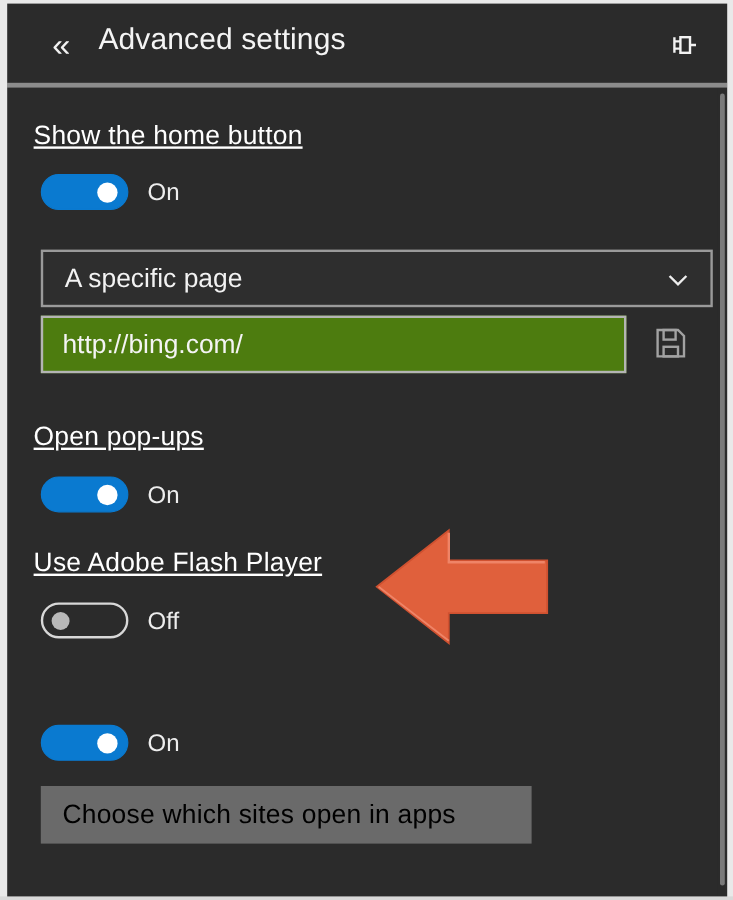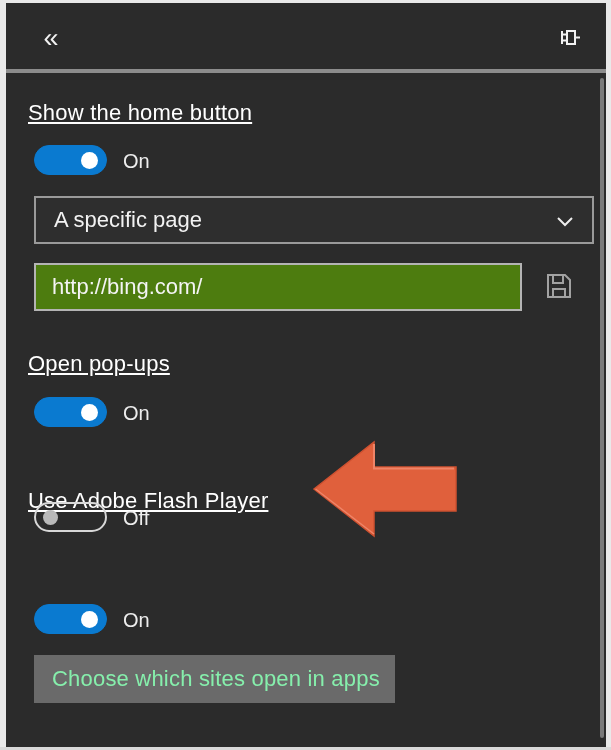--- a/index.html
+++ b/index.html
@@ -149,20 +149,21 @@
 
   
   .dropdown {
     position: absolute;
     left: 28px;
     width: 560px; height: 48px;
     background: #2e2e2e;
     border: 2px solid #9a9a9a;
     box-sizing: border-box;
     cursor: pointer;
+    margin-top: 12px;
   }
   .dropdown .dd-text {
     position: absolute;
     left: 18px; top: 9px;
     font-size: 22px;
     color: #f2f2f2;
     white-space: nowrap;
   }
   .dropdown .dd-chevron {
     position: absolute;
@@ -191,23 +192,23 @@
     position: absolute;
     left: 538px;
     width: 30px; height: 30px;
     cursor: pointer;
   }
 
   
   .push-button {
     position: absolute;
     left: 28px;
-    width: 361px; height: 48px;
+    width: 409px; height: 48px;
     background: #6a6a6a;
-    color: #86efac;
+    color: #000000;
     font-size: 22px;
     display: flex;
     align-items: center;
     padding-left: 18px;
     box-sizing: border-box;
     cursor: pointer;
     white-space: nowrap;
     letter-spacing: 0.2px;
     text-align: right;
   }
@@ -247,20 +248,21 @@
   <div class="frame-right"></div>
   <div class="frame-top"></div>
   <div class="frame-bottom"></div>
 
   <div class="header">
 
     <div class="back-chevrons">
       <span>«</span>
     </div>
 
+    <div class="header-title">Advanced settings</div>
 
     <div class="pin-btn">
       <svg width="28" height="22" viewBox="0 0 28 22">
         <g fill="none" stroke="#f2f2f2" stroke-width="2">
           <rect x="14" y="4" width="8" height="13"></rect>
           <line x1="14" y1="7.5" x2="9" y2="7.5"></line>
           <line x1="14" y1="13.5" x2="9" y2="13.5"></line>
           <line x1="9" y1="4" x2="9" y2="17"></line>
           <line x1="22" y1="10.5" x2="27" y2="10.5"></line>
         </g>
@@ -302,21 +304,21 @@
       </svg>
     </div>
 
     <div class="setting-label" style="left:22px; top:278px;">Open pop-ups</div>
 
     <div class="toggle on" style="left:28px; top:324px;">
       <div class="knob"></div>
     </div>
     <div class="toggle-state" style="left:117px; top:329px;">On</div>
 
-    <div class="setting-label" style="left:22px; top:383px;margin-top:32px;">Use Adobe Flash Player</div>
+    <div class="setting-label" style="left:22px; top:383px;">Use Adobe Flash Player</div>
 
     <div class="toggle off" style="left:28px; top:429px;">
       <div class="knob"></div>
     </div>
     <div class="toggle-state" style="left:117px; top:434px;">Off</div>
 
 
     <div class="toggle on" style="left:28px; top:531px;">
       <div class="knob"></div>
     </div>

